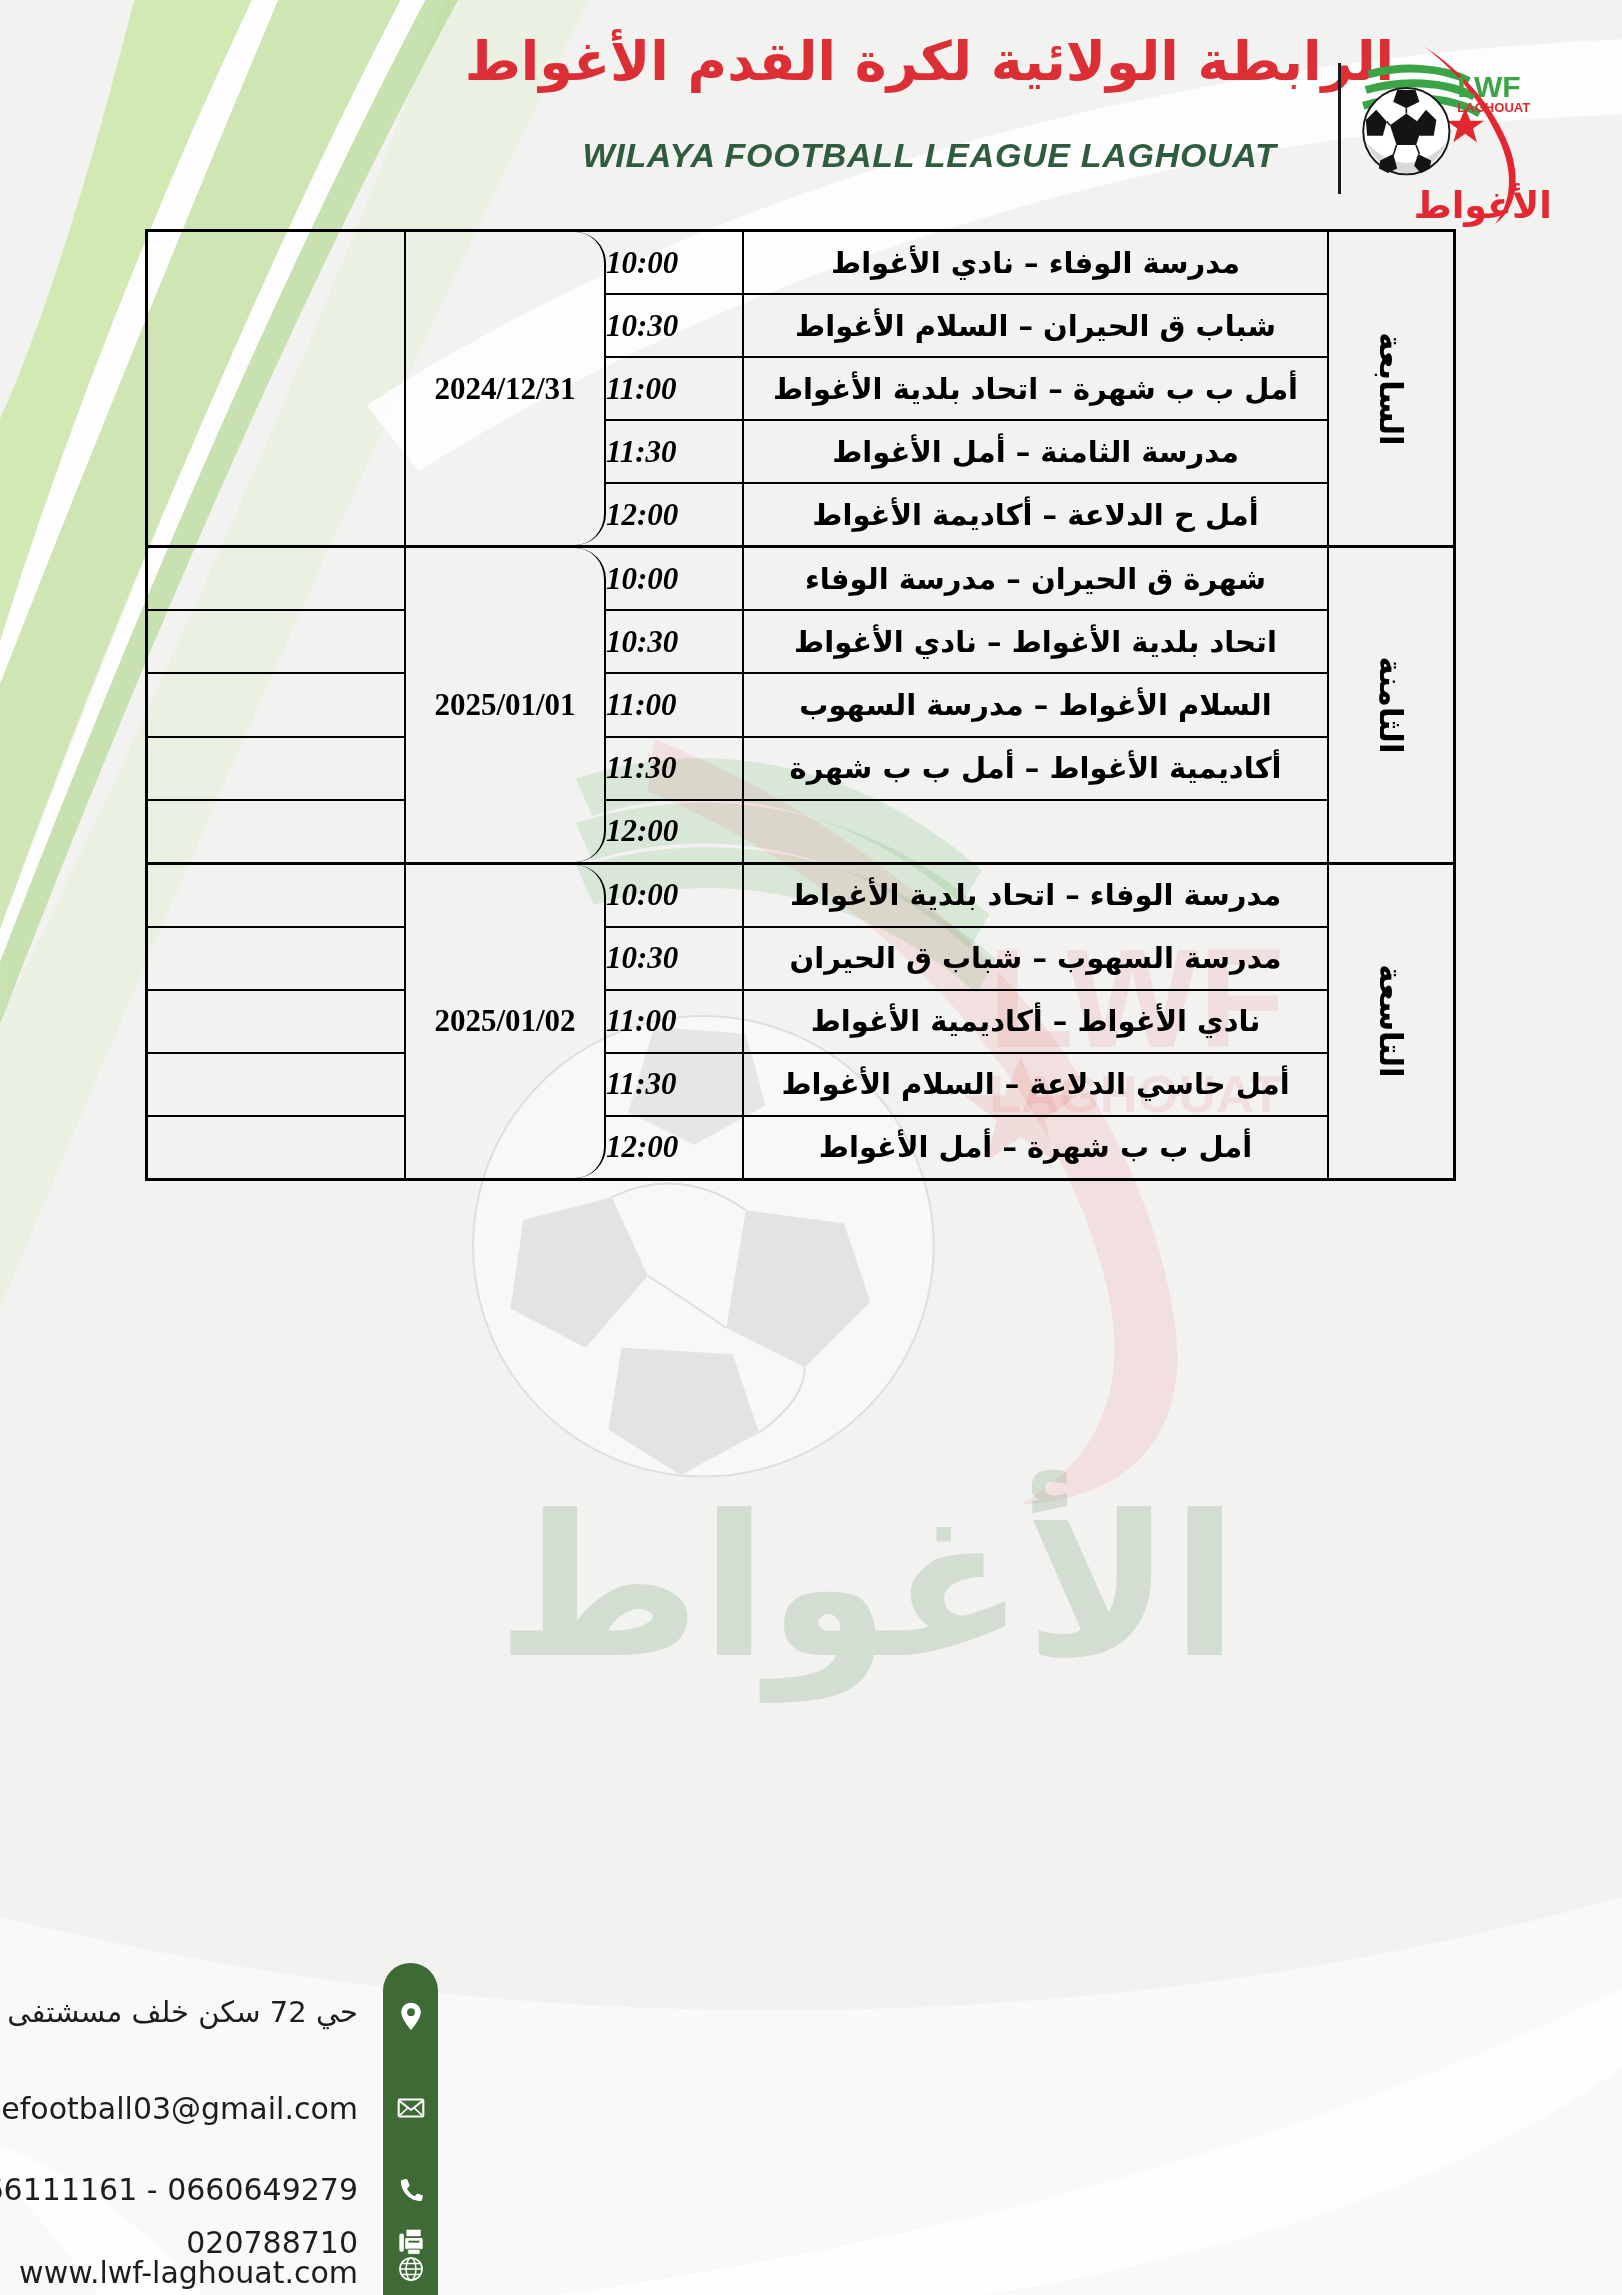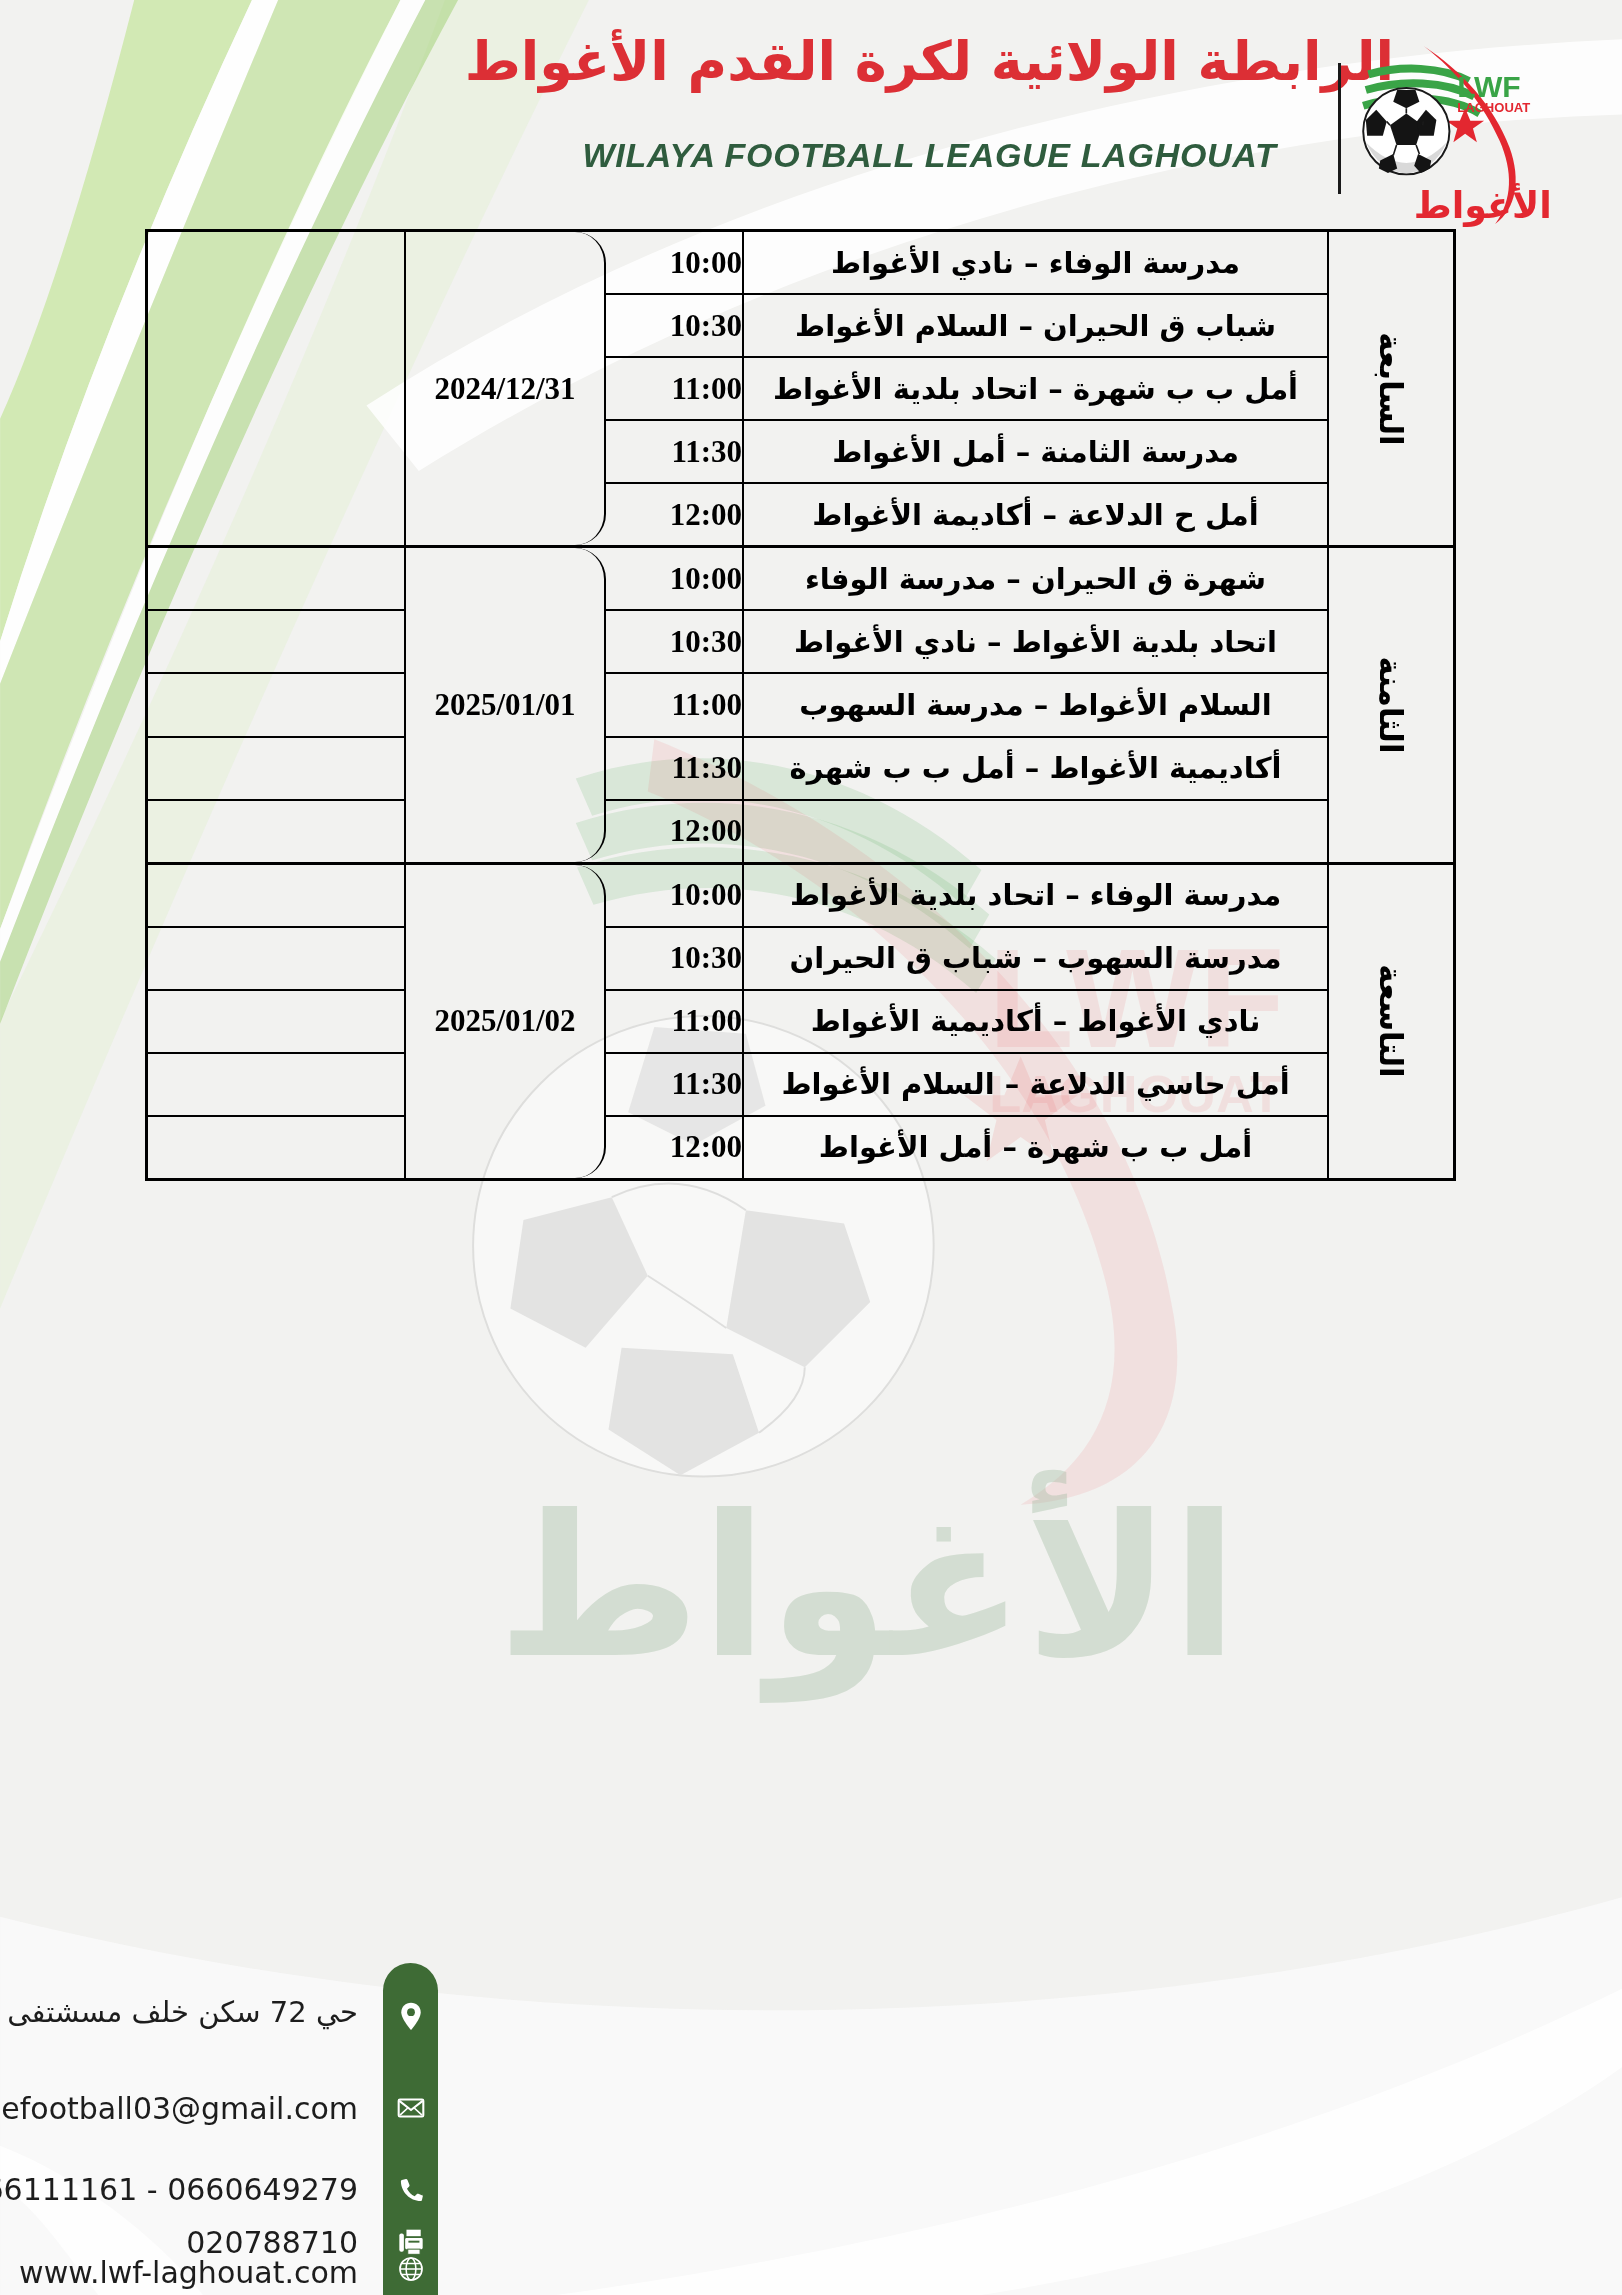--- a/index.html
+++ b/index.html
@@ -46,21 +46,21 @@
   .col-date{flex:0 0 200px; box-sizing:border-box; border-right:2.6px solid #000;
     display:flex; align-items:center; justify-content:center;border-radius:31px;}
   .date-txt{
     font-family:"Liberation Serif","DejaVu Serif",serif;
     font-size:31px; font-weight:bold; color:#000; white-space:nowrap;
   }
   .col-rows{flex:1 1 auto; display:flex; flex-direction:column; min-width:0;}
   .m-row{flex:1 1 0; display:flex; box-sizing:border-box; min-height:0;}
   .m-row.r-sep{border-bottom:2px solid #000;}
   .cell-time{flex:0 0 138px; box-sizing:border-box; border-right:2.6px solid #000;
-    display:flex; align-items:center; justify-content:flex-end;}
+    display:flex; align-items:center; justify-content:flex-start;font-style:italic;}
   .time-txt{
     font-family:"Liberation Serif","DejaVu Serif",serif;
     font-size:31px; font-weight:bold; color:#000;
   }
   .cell-match{flex:1 1 auto; display:flex; align-items:center; justify-content:center;
     direction:rtl; padding:0 13px; box-sizing:border-box;border-radius:29px;}
   .match-txt{
     font-size:29px; font-weight:bold; color:#000; white-space:nowrap; direction:rtl;
   }
   .col-round{flex:0 0 126px; box-sizing:border-box; border-left:2.6px solid #000;

